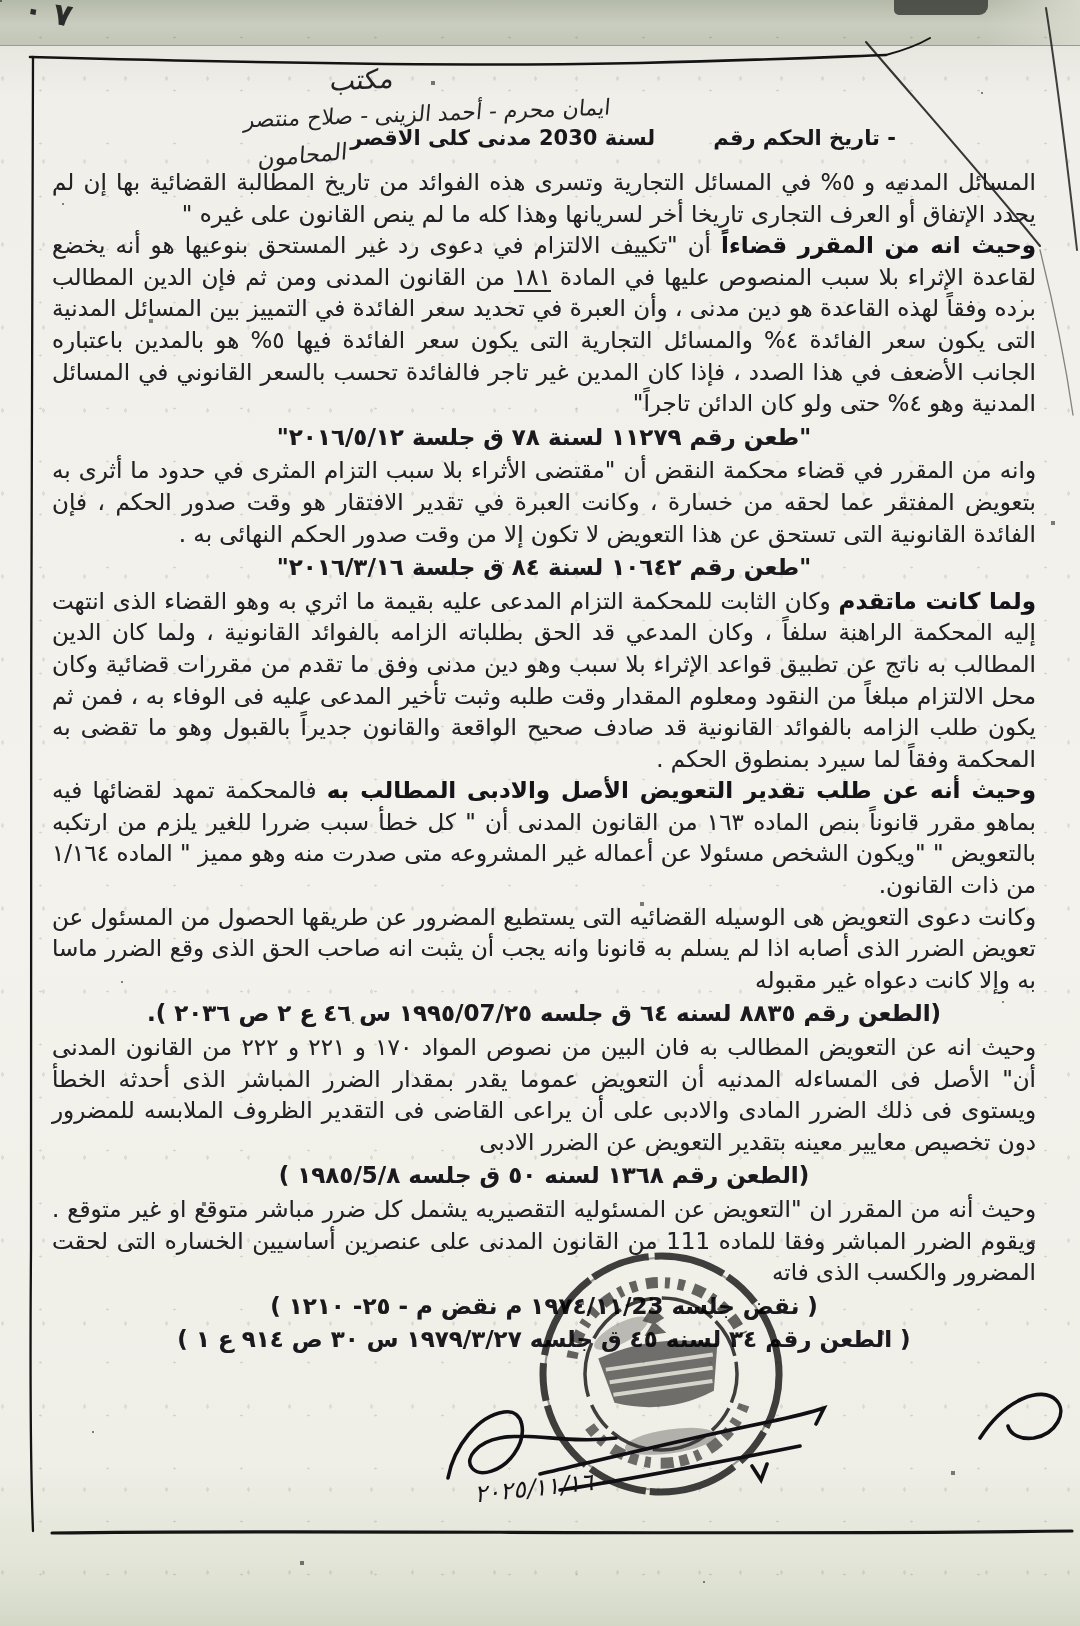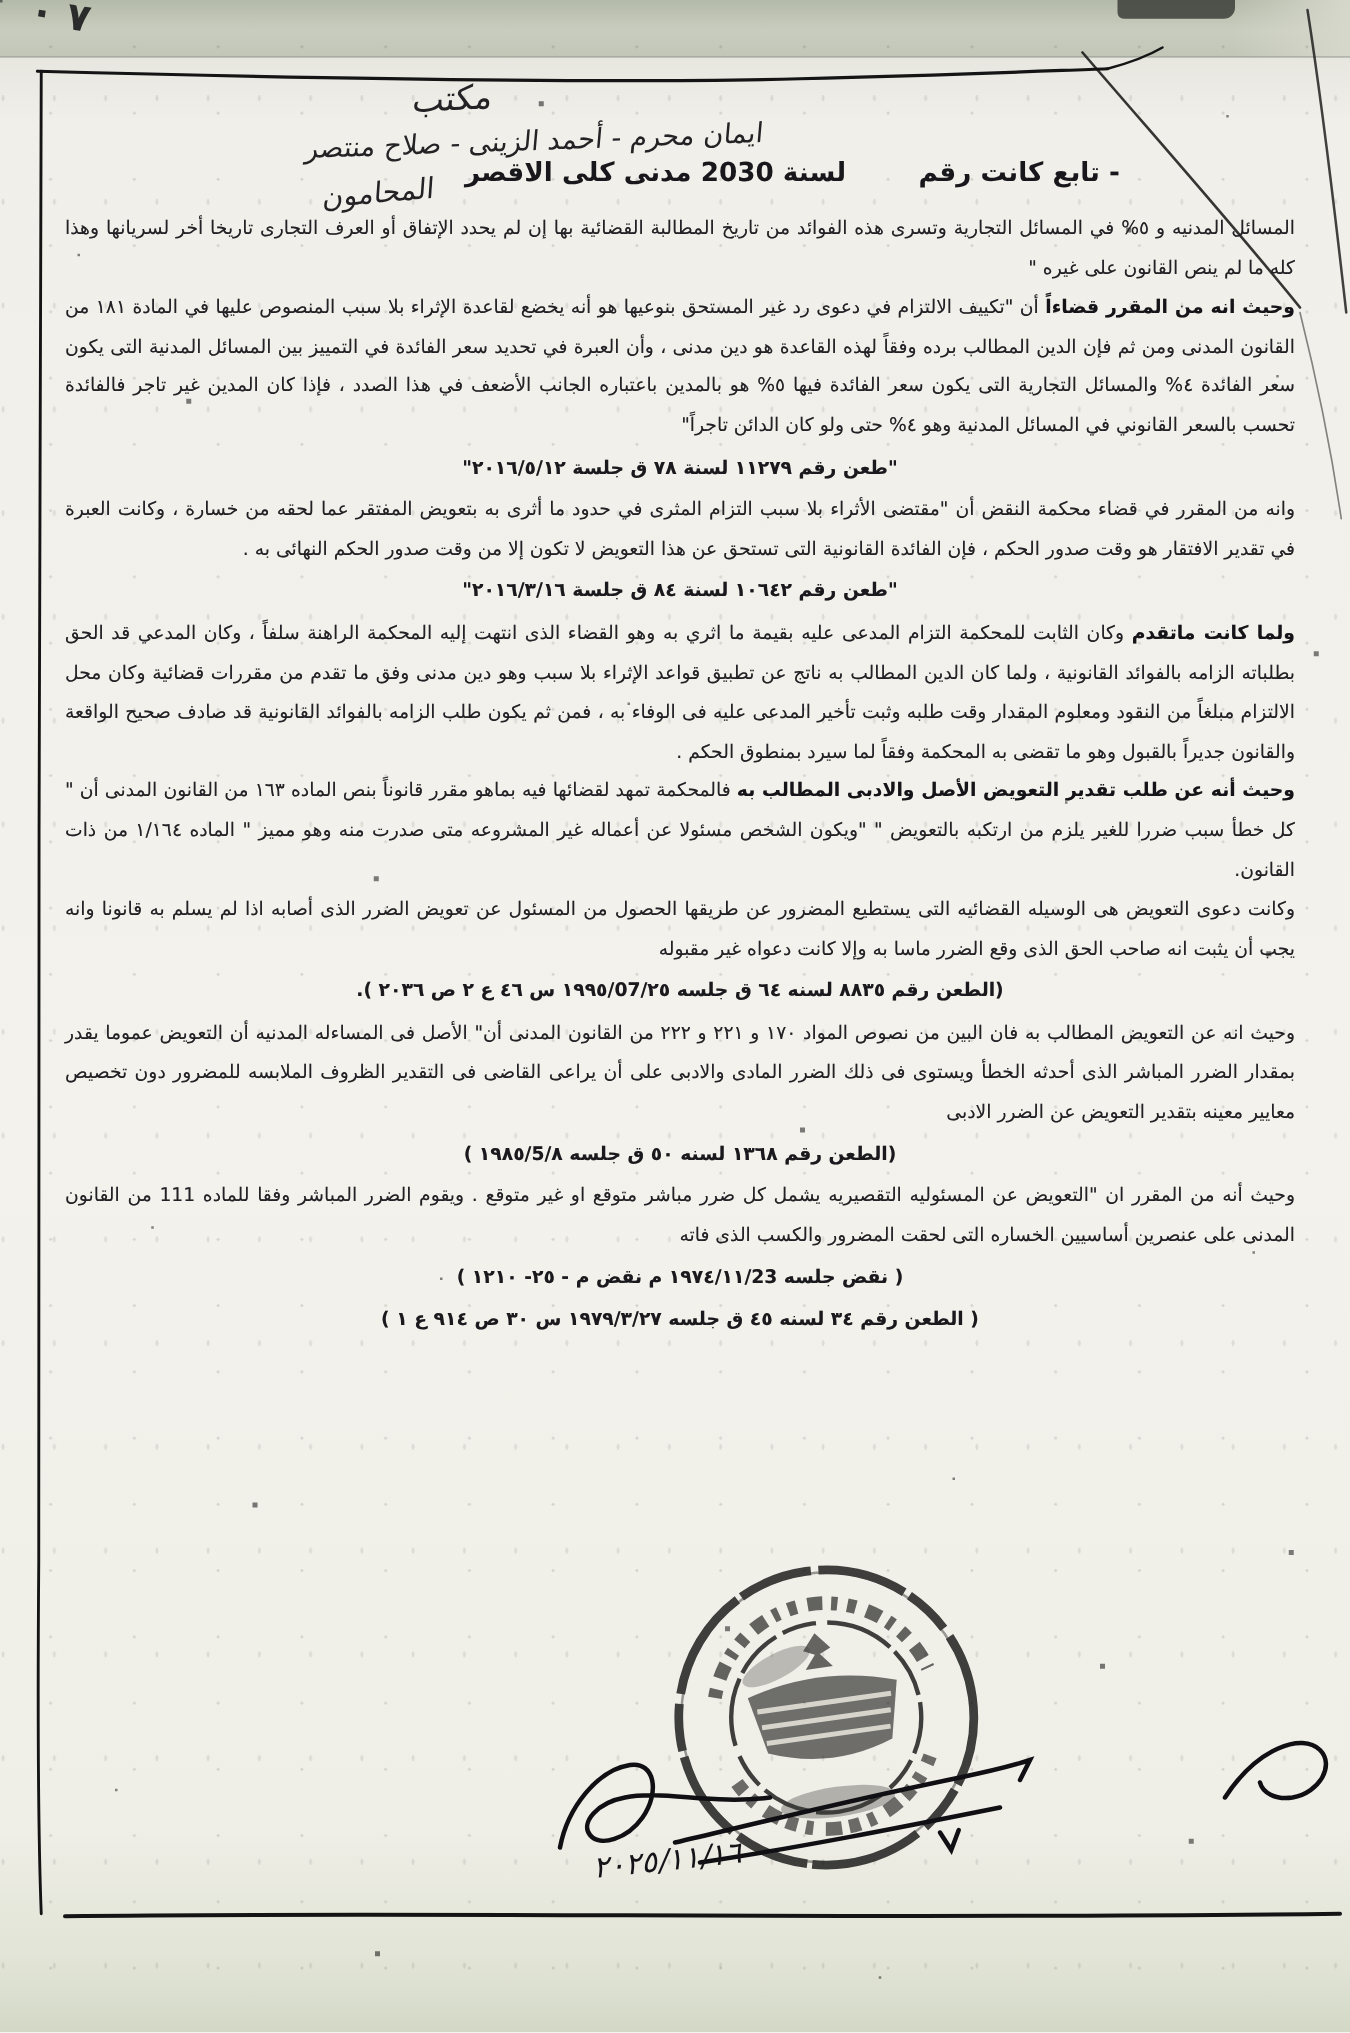--- a/index.html
+++ b/index.html
@@ -55,27 +55,27 @@
 
   .title{
     position:absolute;top:126px;right:184px;z-index:6;
     direction:rtl;display:flex;gap:58px;align-items:baseline;
     font-size:21px;font-weight:bold;white-space:nowrap;color:#18181c;
   }
 
   .content{
     position:absolute;top:167px;left:52px;right:44px;z-index:6;
     direction:rtl;text-align:justify;text-justify:inter-word;
-    font-size:15px;line-height:31.6px;color:#222226;
+    font-size:23px;line-height:31.6px;color:#222226;
     text-shadow:0 0 .5px rgba(20,20,20,.35);
   }
   .content p{margin:0;}
   .content p.cite{font-weight:bold;text-align:center;margin:2px 0;color:#1a1a1e;}
   .lead{font-weight:bold;color:#151519;}
-  .article-num{text-underline-offset:5px;text-decoration-thickness:1.5px;}
+  .article-num{text-decoration:underline;text-underline-offset:5px;text-decoration-thickness:1.5px;}
 
   
   .stamp{position:absolute;left:533px;top:1246px;width:256px;height:256px;z-index:7;
     opacity:.82;mix-blend-mode:multiply;transform:rotate(-8deg);}
   
   .signature{position:absolute;left:420px;top:1382px;width:680px;height:150px;z-index:8;}
   .sig-date{
     position:absolute;left:476px;top:1474px;z-index:8;direction:rtl;
     font-size:24px;color:#141418;transform:rotate(-6deg) skewX(-14deg);letter-spacing:2px;white-space:nowrap;
   }
@@ -99,21 +99,21 @@
       <path d="M1046,8 C1058,85 1068,170 1077,250" stroke-width="2" opacity=".8"></path>
       <path d="M1040,250 C1055,310 1065,360 1073,415" stroke-width="1.3" opacity=".5"></path>
     </g>
   </svg>
 
   <div class="hand lh-office">مكتب</div>
   <div class="hand lh-names">ايمان محرم - أحمد الزينى - صلاح منتصر</div>
   <div class="hand lh-prof">المحامون</div>
 
   <div class="title">
-    <span>- تابع كانت رقم</span>
+    <span>- تاريخ الحكم رقم</span>
     <span>لسنة 2030 مدنى كلى الاقصر</span>
   </div>
 
   <div class="content">
     <p>المسائل المدنيه و ٥% في المسائل التجارية وتسرى هذه الفوائد من تاريخ المطالبة القضائية بها إن لم يحدد الإتفاق أو العرف التجارى تاريخا أخر لسريانها وهذا كله ما لم ينص القانون على غيره "</p>
     <p><span class="lead">وحيث انه من المقرر قضاءاً</span><span> أن "تكييف الالتزام في دعوى رد غير المستحق بنوعيها هو أنه يخضع لقاعدة الإثراء بلا سبب المنصوص عليها في المادة </span><span class="article-num">١٨١</span><span> من القانون المدنى ومن ثم فإن الدين المطالب برده وفقاً لهذه القاعدة هو دين مدنى ، وأن العبرة في تحديد سعر الفائدة في التمييز بين المسائل المدنية التى يكون سعر الفائدة ٤% والمسائل التجارية التى يكون سعر الفائدة فيها ٥% هو بالمدين باعتباره الجانب الأضعف في هذا الصدد ، فإذا كان المدين غير تاجر فالفائدة تحسب بالسعر القانوني في المسائل المدنية وهو ٤% حتى ولو كان الدائن تاجراً"</span></p>
     <p class="cite">"طعن رقم ١١٢٧٩ لسنة ٧٨ ق جلسة ٢٠١٦/٥/١٢"</p>
     <p>وانه من المقرر في قضاء محكمة النقض أن "مقتضى الأثراء بلا سبب التزام المثرى في حدود ما أثرى به بتعويض المفتقر عما لحقه من خسارة ، وكانت العبرة في تقدير الافتقار هو وقت صدور الحكم ، فإن الفائدة القانونية التى تستحق عن هذا التعويض لا تكون إلا من وقت صدور الحكم النهائى به .</p>
     <p class="cite">"طعن رقم ١٠٦٤٢ لسنة ٨٤ ق جلسة ٢٠١٦/٣/١٦"</p>
     <p><span class="lead">ولما كانت ماتقدم</span><span> وكان الثابت للمحكمة التزام المدعى عليه بقيمة ما اثري به وهو القضاء الذى انتهت إليه المحكمة الراهنة سلفاً ، وكان المدعي قد الحق بطلباته الزامه بالفوائد القانونية ، ولما كان الدين المطالب به ناتج عن تطبيق قواعد الإثراء بلا سبب وهو دين مدنى وفق ما تقدم من مقررات قضائية وكان محل الالتزام مبلغاً من النقود ومعلوم المقدار وقت طلبه وثبت تأخير المدعى عليه فى الوفاء به ، فمن ثم يكون طلب الزامه بالفوائد القانونية قد صادف صحيح الواقعة والقانون جديراً بالقبول وهو ما تقضى به المحكمة وفقاً لما سيرد بمنطوق الحكم .</span></p>

